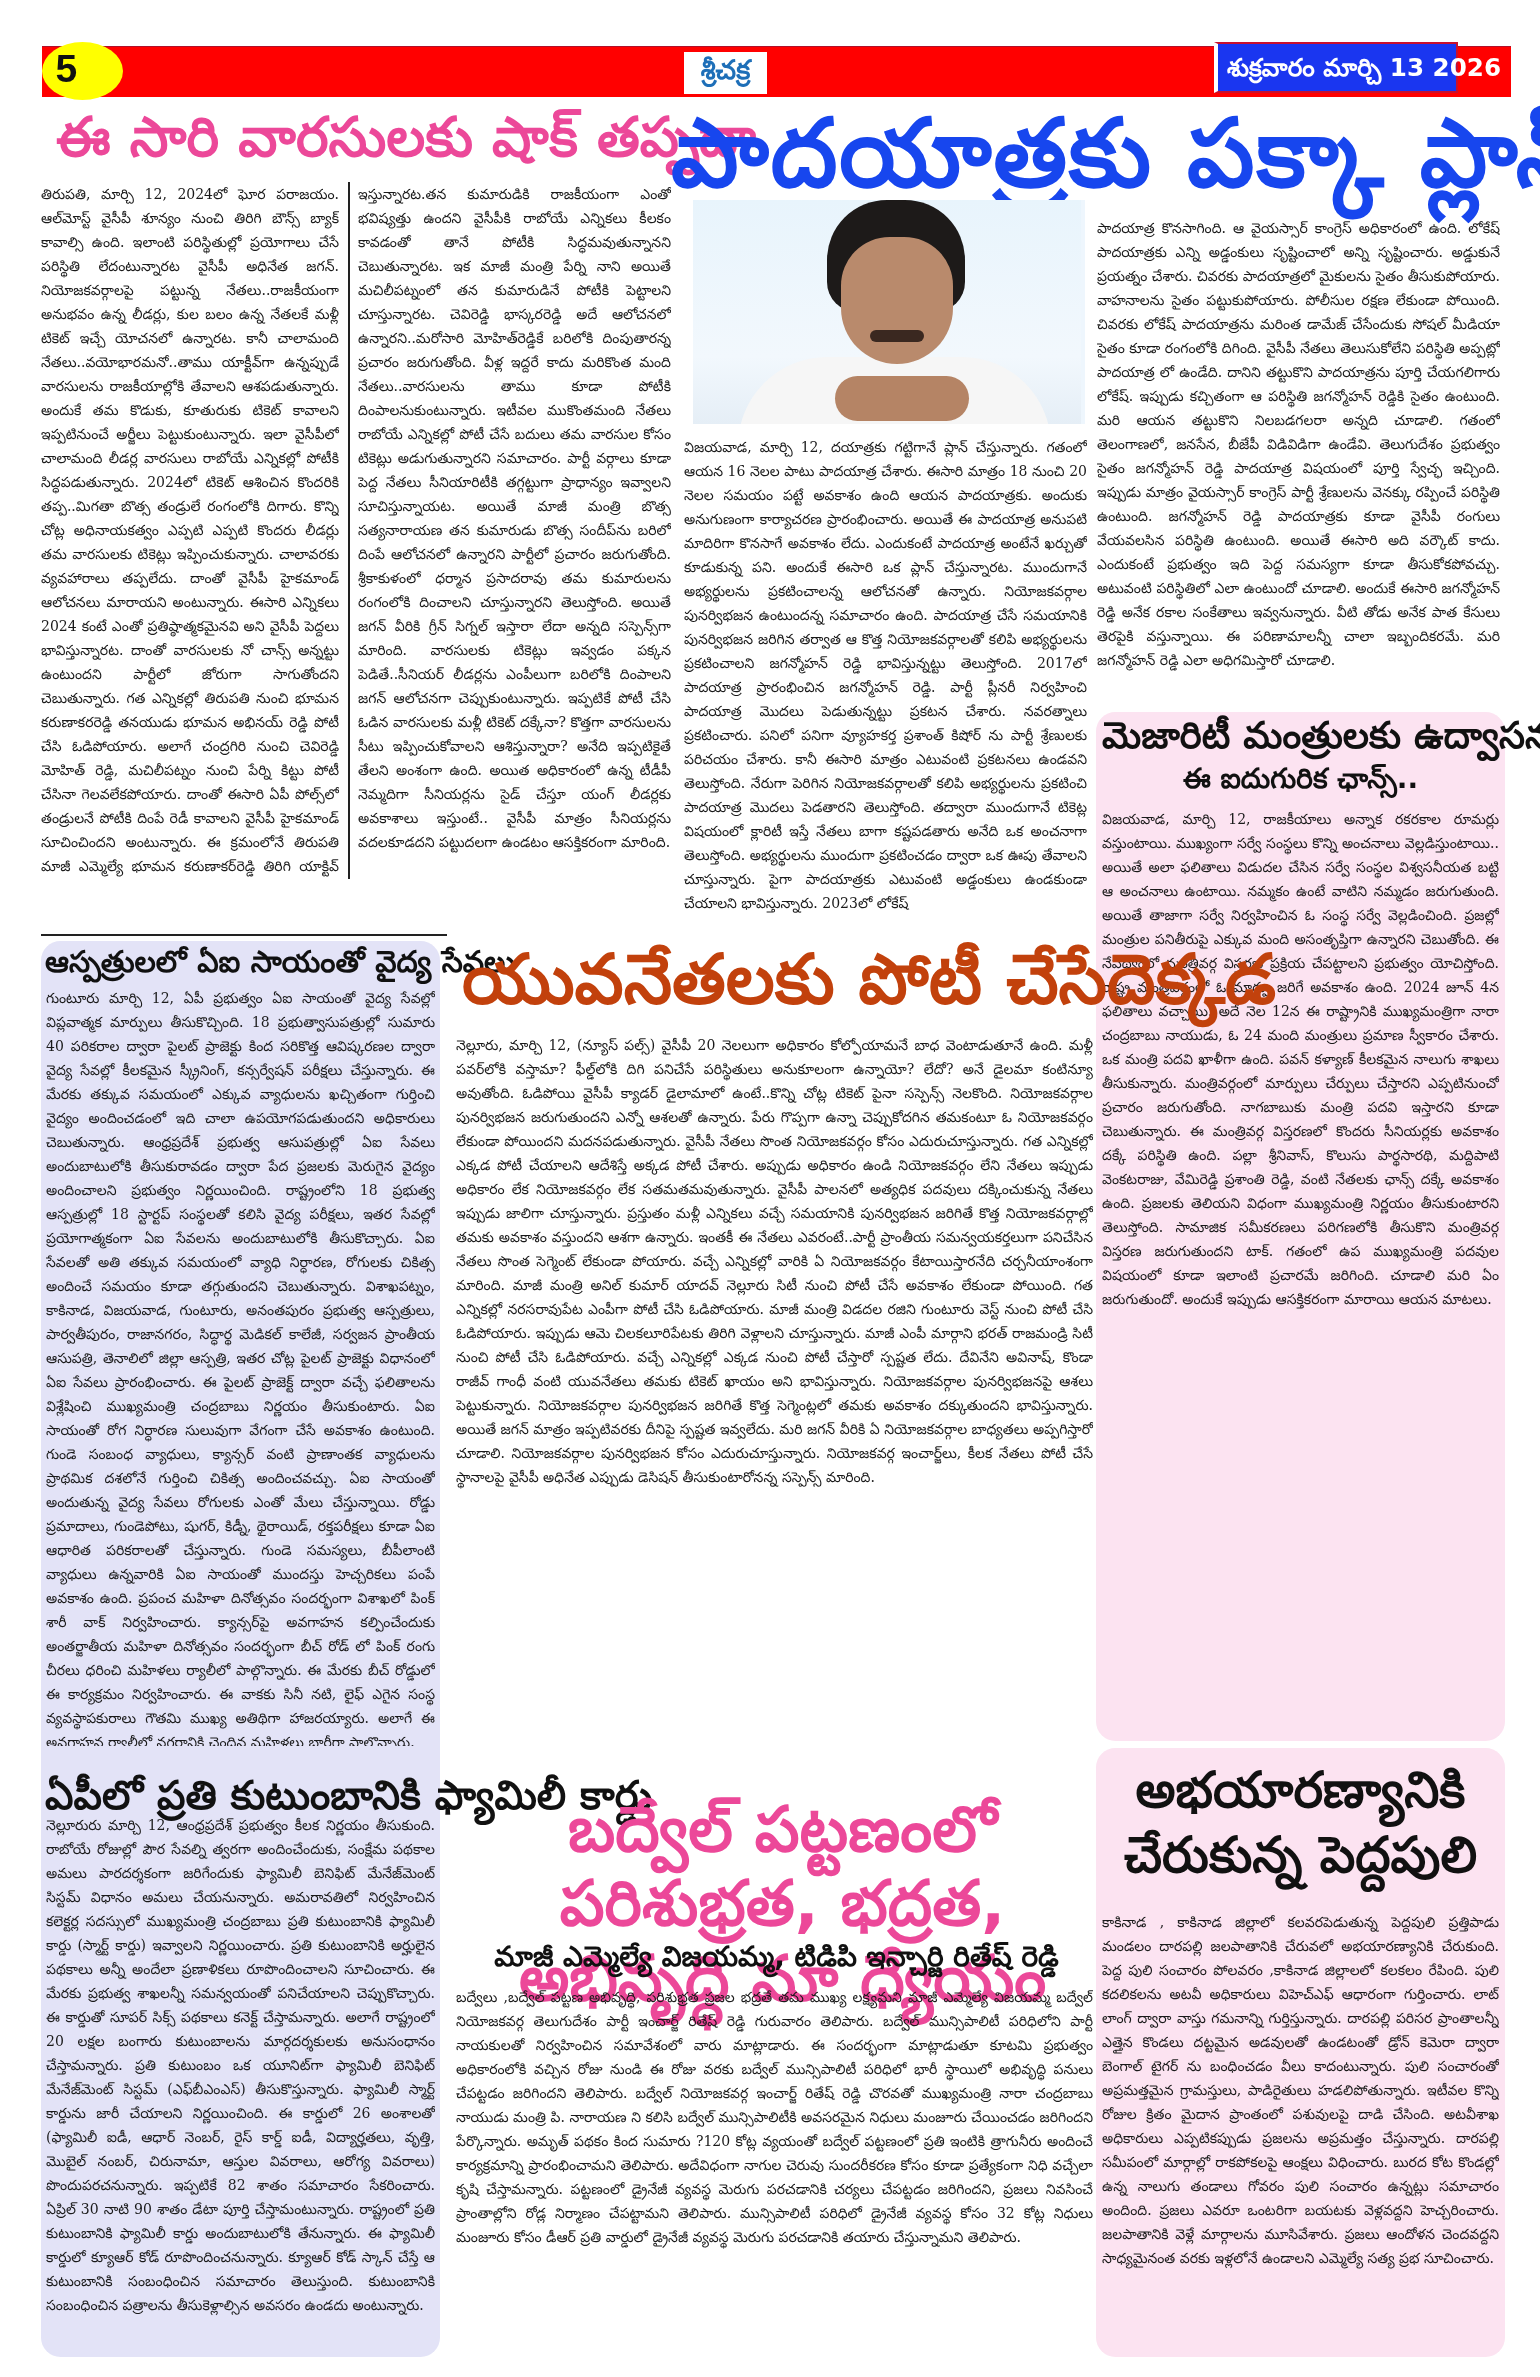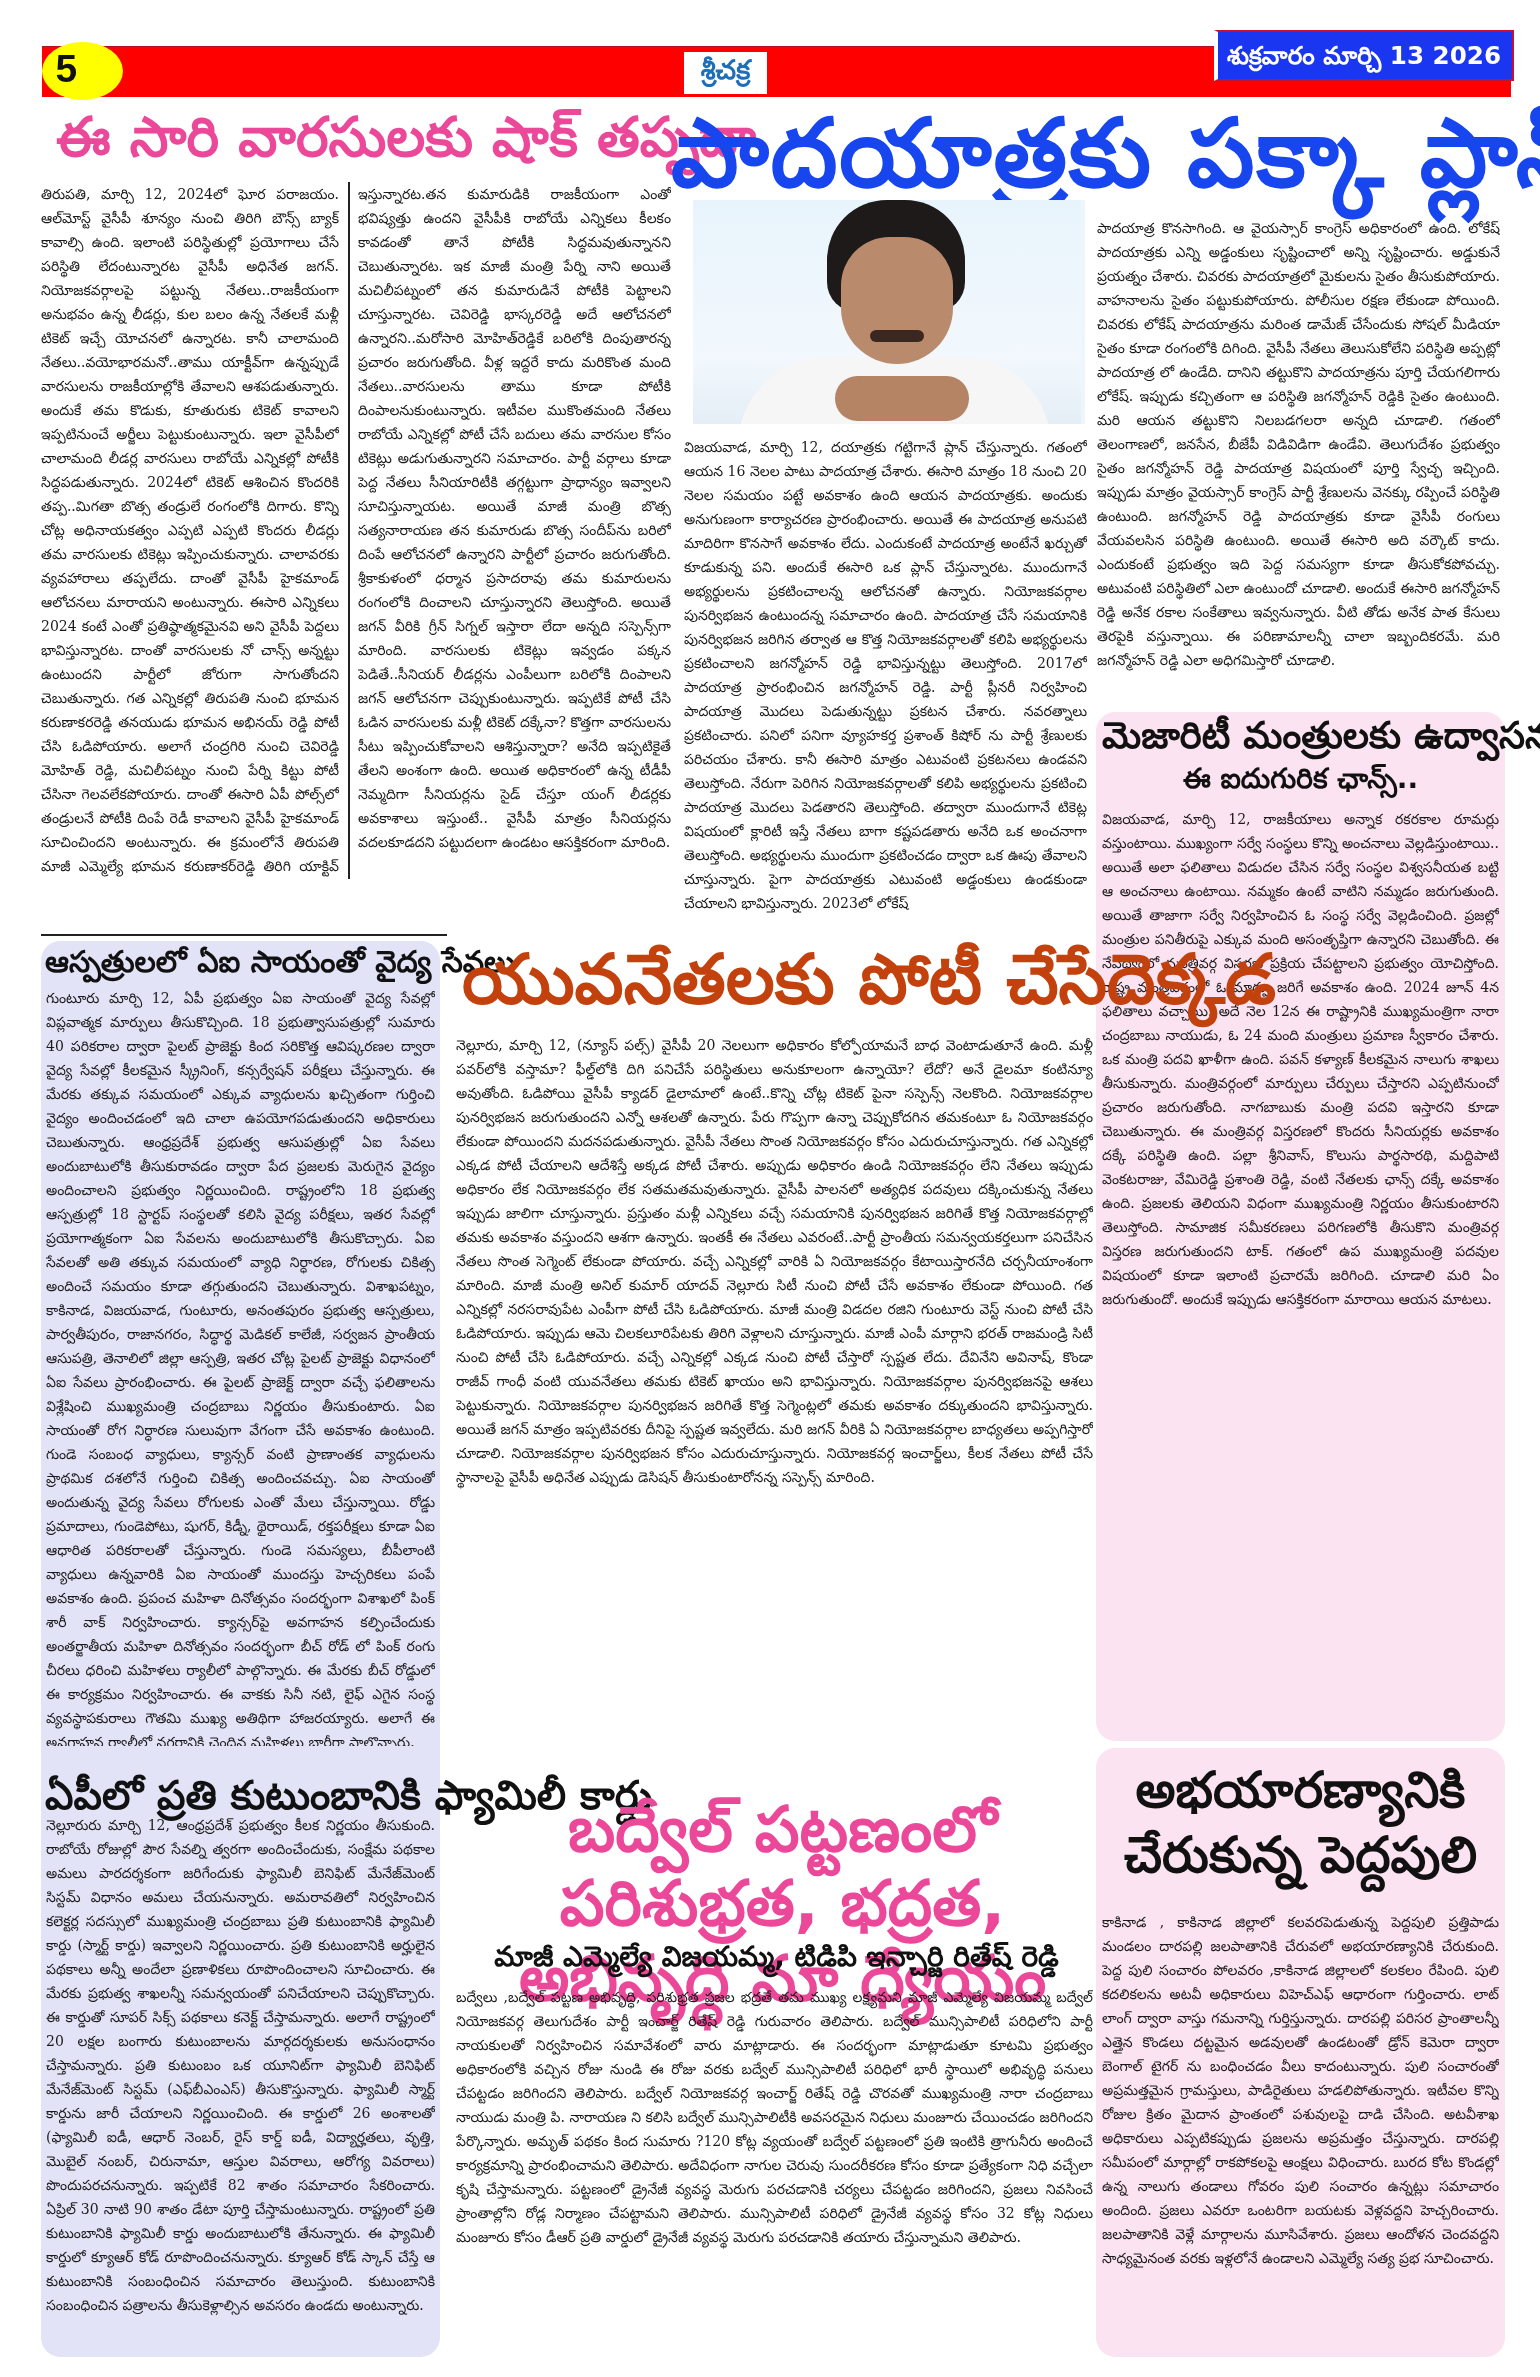--- a/index.html
+++ b/index.html
@@ -4,21 +4,21 @@
 <style>
   * { box-sizing: border-box; margin: 0; padding: 0; }
   html, body { width: 1541px; height: 2377px; background: #ffffff; overflow: hidden; }
   body { position: relative; font-family: "DejaVu Sans", sans-serif; color: #1a1a1a; }
 
   
   .masthead { position: absolute; left: 42px; top: 46px; width: 1469px; height: 51px; background: #ff0000; border-top: 1.5px solid #b0102a; }
   .page-no { position: absolute; left: 42px; top: 42px; width: 81px; height: 58px; border-radius: 50%; background: #ffff00; }
   .page-no span { position: absolute; left: 13.4px; top: 4.5px; font: bold 39px "Liberation Sans", sans-serif; color: #111; }
   .logo { position: absolute; left: 636px; top: 52px; width: 83px; height: 42px; background: #fff; display:flex; align-items:center; justify-content:center; font: bold 27px "DejaVu Sans", sans-serif; color: #1e6fb8; margin-left: 48px; }
-  .date-box { position: absolute; left: 1214px; top: 30px; width: 300px; height: 51px; background: #1a36f0; border: 2.2px solid #c8102e; border-left: 4.5px solid #ffffff; transform-origin: left; }
+  .date-box { position: absolute; left: 1214px; top: 42px; width: 244px; height: 51px; background: #1a36f0; border: 2.2px solid #c8102e; border-left: 4.5px solid #ffffff; transform-origin: left; }
   .date-box span { position: absolute; left: 9px; top: 9px; font: bold 24.6px "DejaVu Sans", sans-serif; color: #fff; white-space: nowrap; }
 
   
   .hl { position: absolute; font-weight: bold; line-height: 1; white-space: nowrap; font-family: "DejaVu Sans", sans-serif; }
   .hl-green { left: 56px; top: 110px; font-size: 55px; color: #ec4899; }
   .hl-blue { left: 671px; top: 106px; font-size: 95px; color: #1746ee; letter-spacing: 1.5px; }
   .hl-red { left: 462px; top: 945px; font-size: 69px; color: #c2410c; }
   .hl-purple { left: 462px; top: 1793px; font-size: 63px; color: #ec4899; line-height: 1.18; white-space: normal; width: 641px; text-align: center; }
 
   

